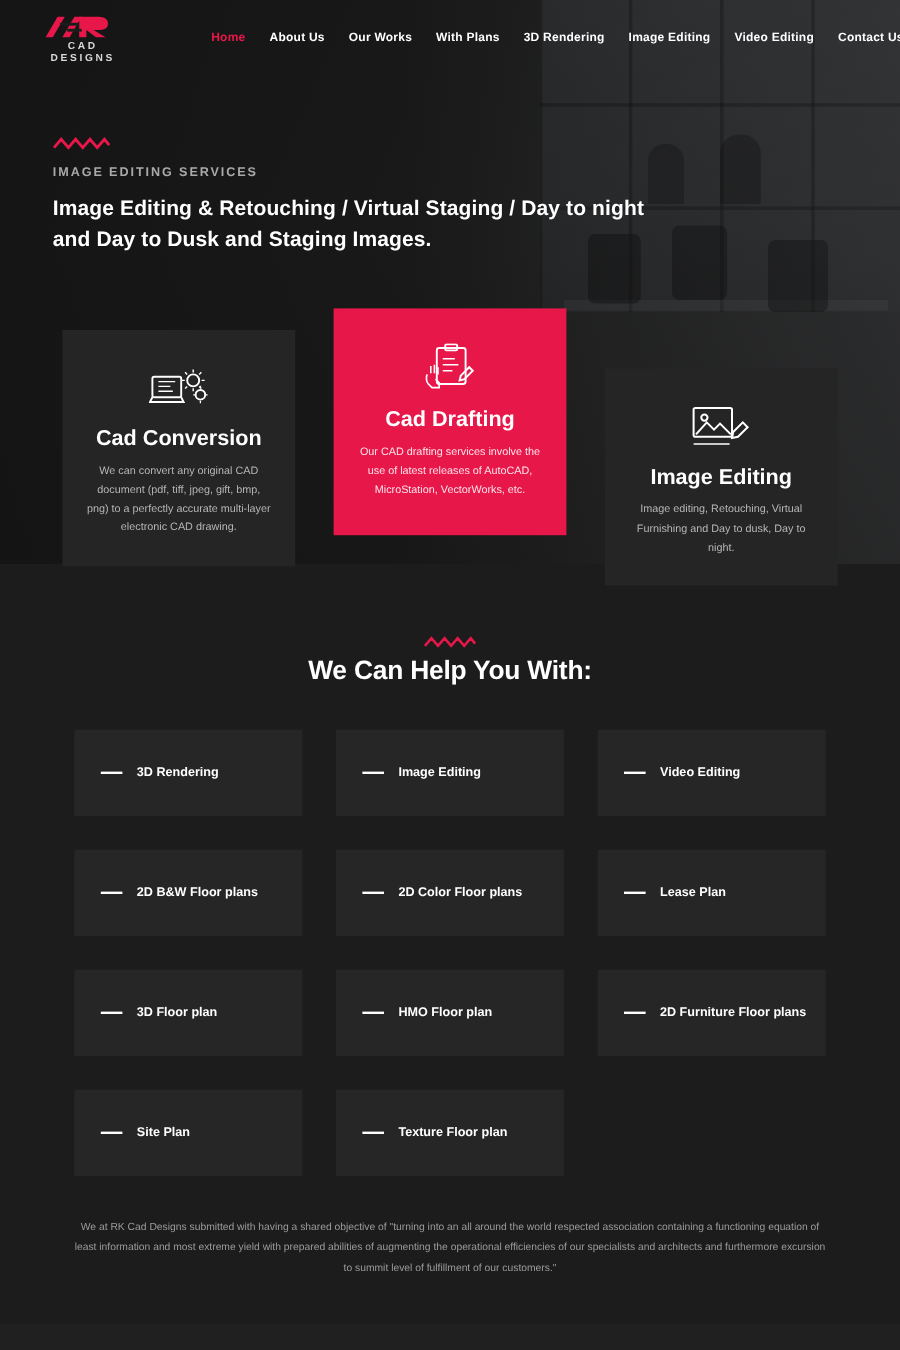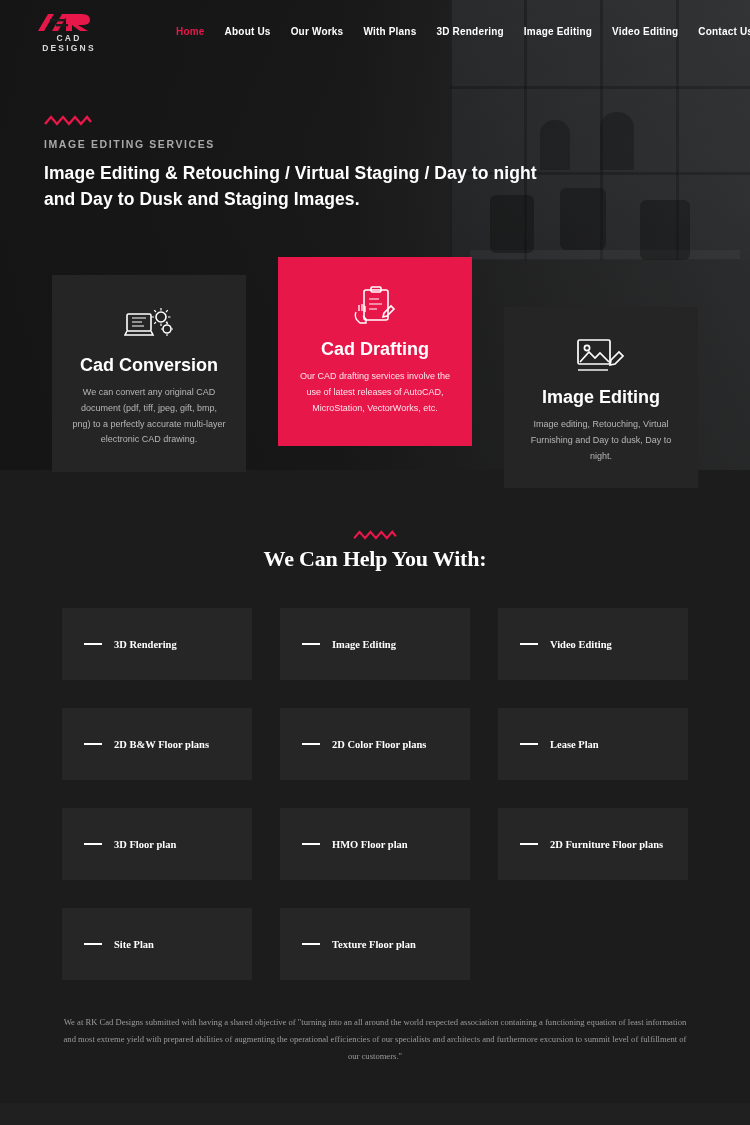--- a/index.html
+++ b/index.html
@@ -82,21 +82,21 @@
     background: #e8174a; margin-top: -18px; padding: 28px 20px 30px; min-height: 175px;
   }
   .card.right { margin-top: 32px; }
   .card .ico { height: 46px; display: flex; align-items: center; justify-content: center; margin-bottom: 8px; }
   .card h3 { font-size: 18px; font-weight: 700; margin-bottom: 9px; }
   .card p { font-size: 9px; line-height: 1.75; color: #b6b6b6; }
   .card.mid p { color: #ffe3ea; }
   .card.mid h3 { color: #fff; }
 
   
-  .help { padding: 42px 0 0; text-align: center; font-family: Liberation Serif, serif; }
+  .help { padding: 42px 0 0; text-align: center; }
   .help .squig { display:flex; justify-content:center; margin-bottom: 6px; }
   .help h2 { font-size: 22px; font-weight: 700; letter-spacing: -.2px; }
 
   .grid {
     display: grid; grid-template-columns: repeat(3, 1fr); gap: 28px 28px;
     padding: 36px 62px 0;
   }
   .gitem {
     background: #262626; height: 72px; display: flex; align-items: center;
     padding-left: 22px; gap: 12px;

